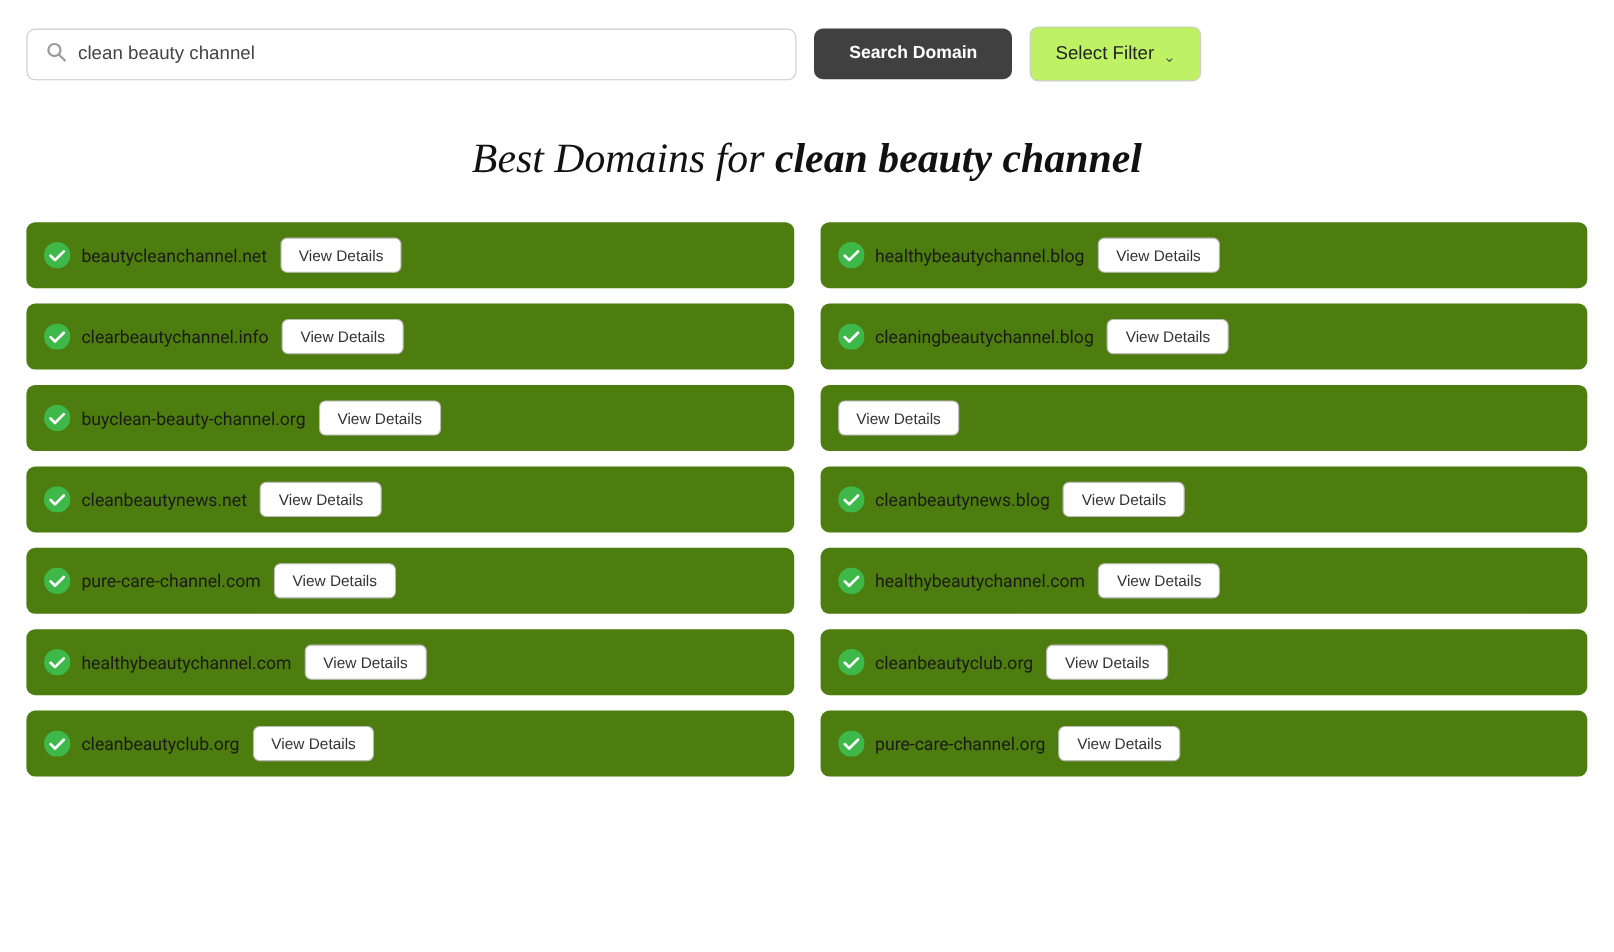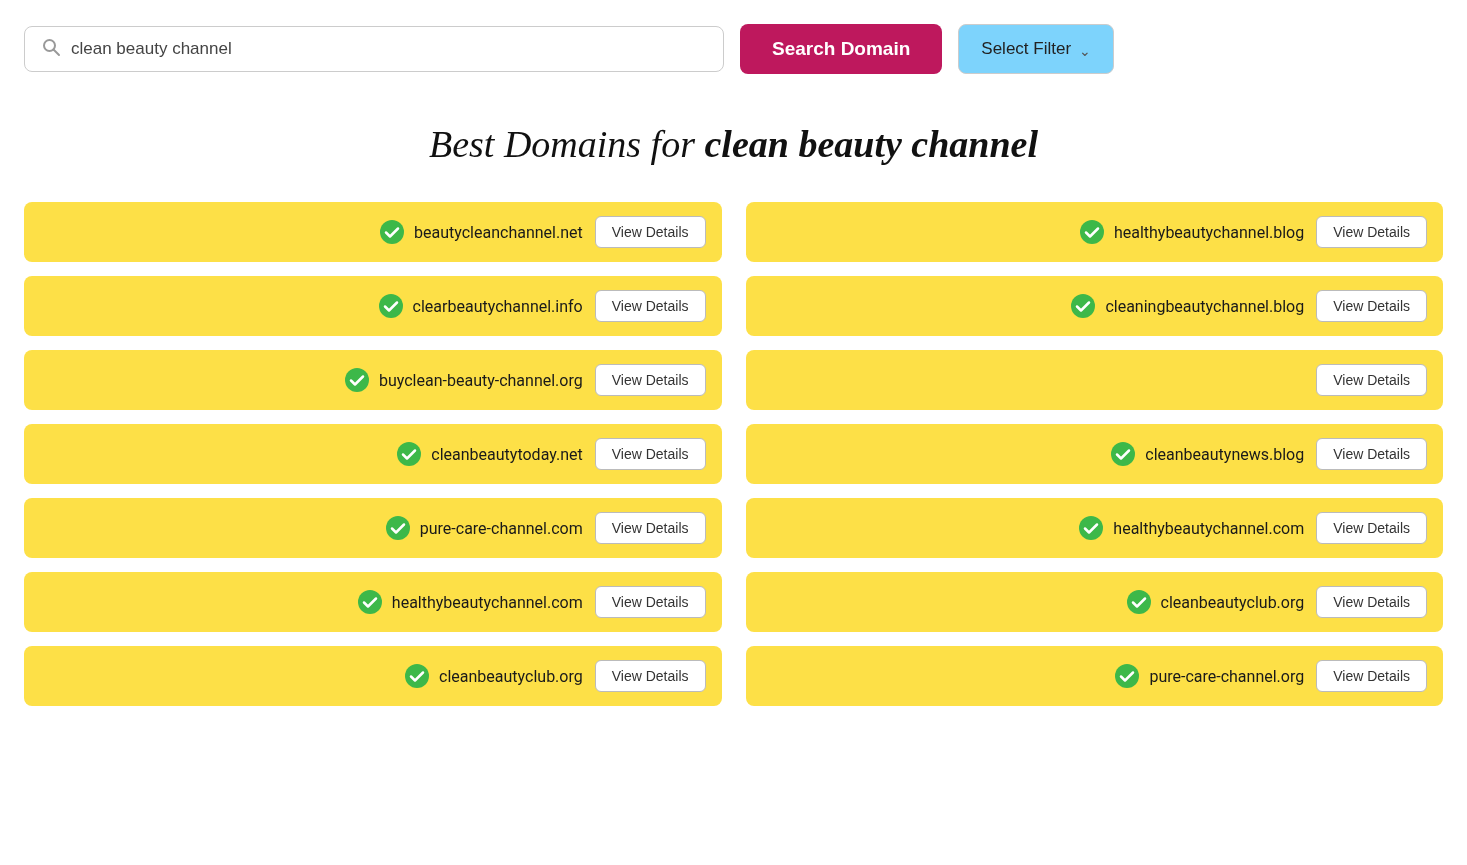--- a/index.html
+++ b/index.html
@@ -45,40 +45,40 @@
     .search-input {
       border: none;
       outline: none;
       font-size: 17px;
       color: #444;
       width: 100%;
       background: transparent;
     }
 
     .search-btn {
-      background: #be185d;
+      background: #404040;
       color: #fff;
       border: none;
       border-radius: 8px;
       padding: 14px 32px;
-      font-size: 19px;
+      font-size: 16px;
       font-weight: 600;
       cursor: pointer;
       white-space: nowrap;
     }
 
     .filter-btn {
       display: flex;
       align-items: flex-end;
       gap: 8px;
       border: 1.5px solid #ccc;
       border-radius: 8px;
       padding: 14px 22px;
       font-size: 17px;
-      background: #7dd3fc;
+      background: #bef264;
       cursor: pointer;
       white-space: nowrap;
       color: #222;
     }
 
     .filter-chevron {
       font-size: 14px;
       color: #555;
     }
 
@@ -98,24 +98,24 @@
 
     .domain-grid {
       display: grid;
       grid-template-columns: 1fr 1fr;
       gap: 14px 24px;
     }
 
     .domain-row {
       display: flex;
       align-items: center;
-      background: #fde047;
+      background: #4d7c0f;
       border-radius: 8px;
       padding: 14px 16px;
-      justify-content: flex-end;
+      justify-content: flex-start;
       gap: 12px;
     }
 
     .domain-left {
       display: flex;
       align-items: center;
       gap: 10px;
     }
 
     .check-icon {
@@ -218,21 +218,21 @@
       </div>
     <div class="domain-row">
         <button class="view-details-btn">View Details</button>
       </div>
     <div class="domain-row">
         <div class="domain-left">
           <svg class="check-icon" viewBox="0 0 24 24" fill="none">
             <circle cx="12" cy="12" r="12" fill="#3db849"></circle>
             <path d="M6 12.5l4 4 8-8" stroke="#fff" stroke-width="2.5" stroke-linecap="round" stroke-linejoin="round"></path>
           </svg>
-          <span class="domain-name">cleanbeautytoday.net</span>
+          <span class="domain-name">cleanbeautynews.net</span>
         </div>
         <button class="view-details-btn">View Details</button>
       </div>
     <div class="domain-row">
         <div class="domain-left">
           <svg class="check-icon" viewBox="0 0 24 24" fill="none">
             <circle cx="12" cy="12" r="12" fill="#3db849"></circle>
             <path d="M6 12.5l4 4 8-8" stroke="#fff" stroke-width="2.5" stroke-linecap="round" stroke-linejoin="round"></path>
           </svg>
           <span class="domain-name">cleanbeautynews.blog</span>

